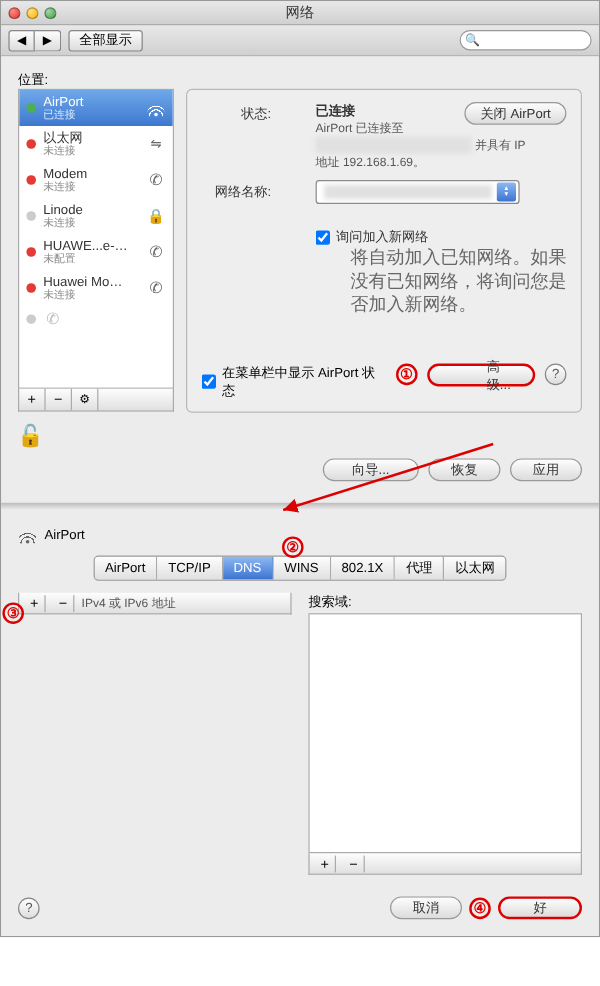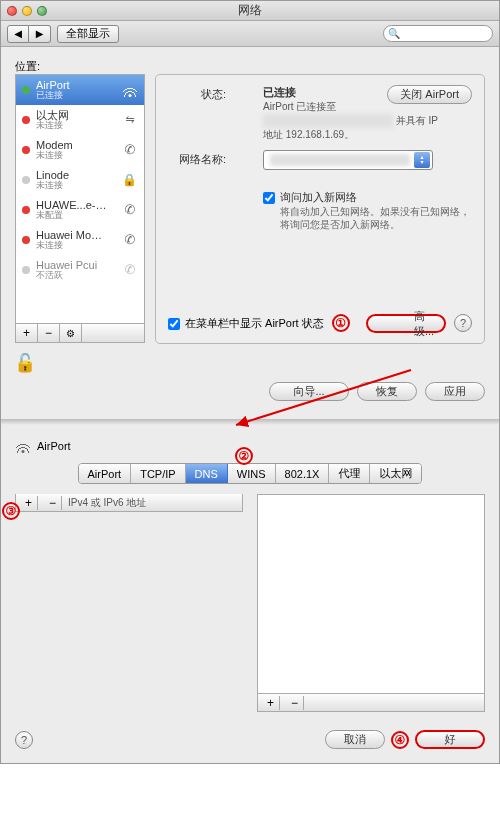--- a/index.html
+++ b/index.html
@@ -56,23 +56,23 @@
 .lb-footer button { width: 22px; height: 18px; border: none; border-right: 1px solid #aaa; background: transparent; font-size: 12px; line-height: 12px; }
 .gear::after { content:"⚙"; font-size:10px; }
 .pane { flex: 1; border: 1px solid #b8b8b8; border-radius: 5px; background: #eee; padding: 10px 12px; position:relative; height: 270px; }
 .kvrow { display: flex; align-items: flex-start; margin-bottom: 8px; gap: 31px; }
 .kvrow .k { width: 58px; text-align: right; font-size: 11px; color: #333; padding-top: 2px; }
 .kvrow .v { flex: 1; font-size: 11px; color: #333; padding-left: 6px; }
 .aqua { display:inline-flex; align-items:center; justify-content:center; height: 19px; padding: 0 12px; border: 1px solid #999; border-radius: 10px; background: linear-gradient(#fdfdfd,#dcdcdc); font-size: 11px; color:#333; }
 .netname { display:inline-block; width: 130px; height: 14px; background: #e0e0e0; filter: blur(2px); vertical-align: middle; }
 .chk { display:flex; align-items:center; gap:5px; }
 .chk input { width:12px; height:12px; }
-.hint { font-size: 10px; color: #666; margin-left: 17px; line-height: 1.3; }
+.hint { font-size: 15px; color: #666; margin-left: 29px; line-height: 1.3; }
 .pane-bot { position:absolute; bottom: 10px; left: 12px; right: 12px; display:flex; gap:8px; }
-.pane-bot .aqua { margin-left:auto; width:80px;padding-left:48px; }
+.pane-bot .aqua { margin-left:auto; width:91px;padding-left:48px; }
 .ann { display:inline-flex; align-items:center; justify-content:center; width:18px; height:18px; border:2px solid #d00; border-radius:50%; color:#d00; font-weight:bold; font-size:12px; }
 .redbox { border: 2px solid #d00; }
 .lockrow { display:flex; align-items:center; gap:6px; padding: 8px 0; }
 .lockrow .lockimg { width:22px; height:22px; display:flex; align-items:center; justify-content:center; font-size:18px; color:#8a6d3b; }
 .actionrow { display:flex; gap:8px; justify-content:flex-end; padding-bottom: 10px; }
 .divider { height:6px; background: linear-gradient(#bbb,#eee); }
 .body2 { padding: 10px 14px 14px; background: #ececec; position:relative; }
 .airportrow { display:flex; align-items:center; gap:6px; padding: 4px 0 10px; }
 .tabs { display:flex; justify-content:center; margin-bottom: 10px; position:relative; }
 .tabbar { display:flex; border:1px solid #999; border-radius:4px; overflow:hidden; position:relative; z-index:1; }
@@ -172,24 +172,20 @@
           <div class="lb-item">
             <span class="dot dot-red"></span>
             <span class="txt">
                 <span class="name">Huawei Modem</span>
                 <span class="stat">未连接</span>
               </span>
             <span class="ic phone-ic">✆</span>
           </div>
           <div class="lb-item">
             <span class="dot" style="background:#ccc"></span>
-            <span class="txt">
-                <span class="name" style="color:#888">Huawei Pcui</span>
-                <span class="stat">不活跃</span>
-              </span>
             <span class="ic phone-ic" style="color:#bbb">✆</span>
           </div>
         </div>
         <div class="lb-footer">
           <button>+</button>
           <button>−</button>
           <button class="gear"></button>
         </div>
       </div>
 
@@ -276,20 +272,21 @@
 
     <div class="dnsrow">
       <div class="dnscol">
         <div class="dnsfoot">
           <button>+</button>
           <button>−</button>
           <span class="note">IPv4 或 IPv6 地址</span>
         </div>
       </div>
       <div class="dnscol">
+        <span class="lbl">搜索域:</span>
         <div class="dnslist"></div>
         <div class="dnsfoot">
           <button>+</button>
           <button>−</button>
         </div>
       </div>
     </div>
 
     <div class="botrow">
       <span class="help">?</span>

